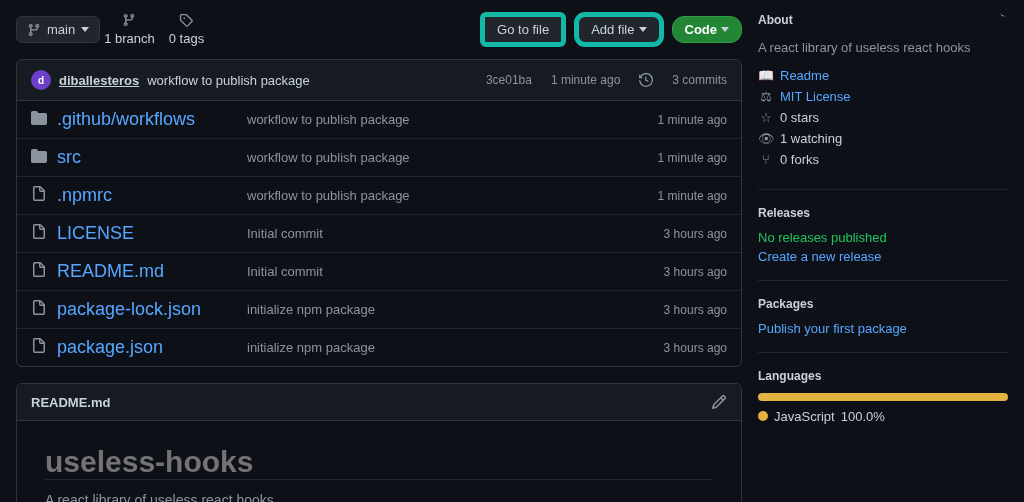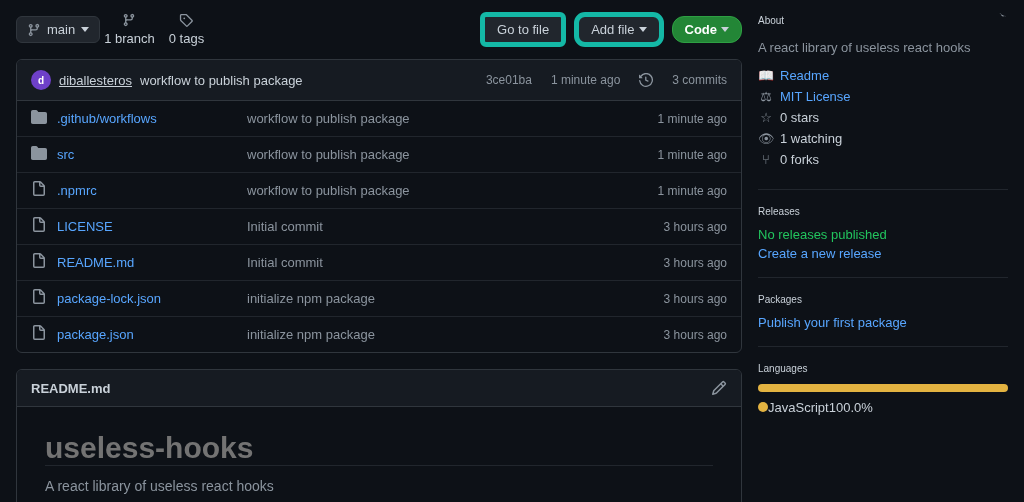--- a/index.html
+++ b/index.html
@@ -115,21 +115,21 @@
       background: #6e40c9;
       display: flex;
       align-items: center;
       justify-content: center;
       color: #fff;
       font-size: 10px;
       font-weight: 600;
     }
     .commit-author {
       color: #c9d1d9;
-      font-weight: 400;
+      font-weight: 700;
       font-size: 13px;
     }
     .commit-message {
       color: #c9d1d9;
       font-size: 13px;
     }
     .commit-meta {
       margin-left: auto;
       display: flex;
       align-items: center;
@@ -158,21 +158,21 @@
     .file-row:last-child { border-bottom: none; }
     .file-icon {
       color: #8b949e;
       width: 16px;
       flex-shrink: 0;
       font-size: 14px;
     }
     .file-name {
       color: #58a6ff;
       text-decoration: none;
-      font-size: 13px;
+      font-size: 18px;
       width: 180px;
       flex-shrink: 0;
     }
     .file-commit {
       color: #8b949e;
       font-size: 13px;
       flex: 1;
     }
     .file-time {
       color: #8b949e;
@@ -230,22 +230,22 @@
     .sidebar-section:last-child {
       border-bottom: none;
     }
     .sidebar-header {
       display: flex;
       align-items: center;
       justify-content: space-between;
       margin-bottom: 10px;
     }
     .sidebar-title {
-      font-size: 10px;
-      font-weight: 400;
+      font-size: 12px;
+      font-weight: 700;
       color: #c9d1d9;
     }
     .sidebar-gear {
       color: #8b949e;
       cursor: pointer;
       font-size: 16px;
     }
     .about-text {
       font-size: 13px;
       color: #8b949e;
@@ -278,20 +278,21 @@
     }
     .languages-bar {
       height: 8px;
       border-radius: 4px;
       background: #e3b341;
       margin-bottom: 8px;
     }
     .lang-item {
       display: flex;
       align-items: center;
+      gap: 6px;
       font-size: 13px;
       color: #c9d1d9;
     }
     .lang-dot {
       width: 10px;
       height: 10px;
       border-radius: 50%;
       background: #e3b341;
       flex-shrink: 0;
     }

